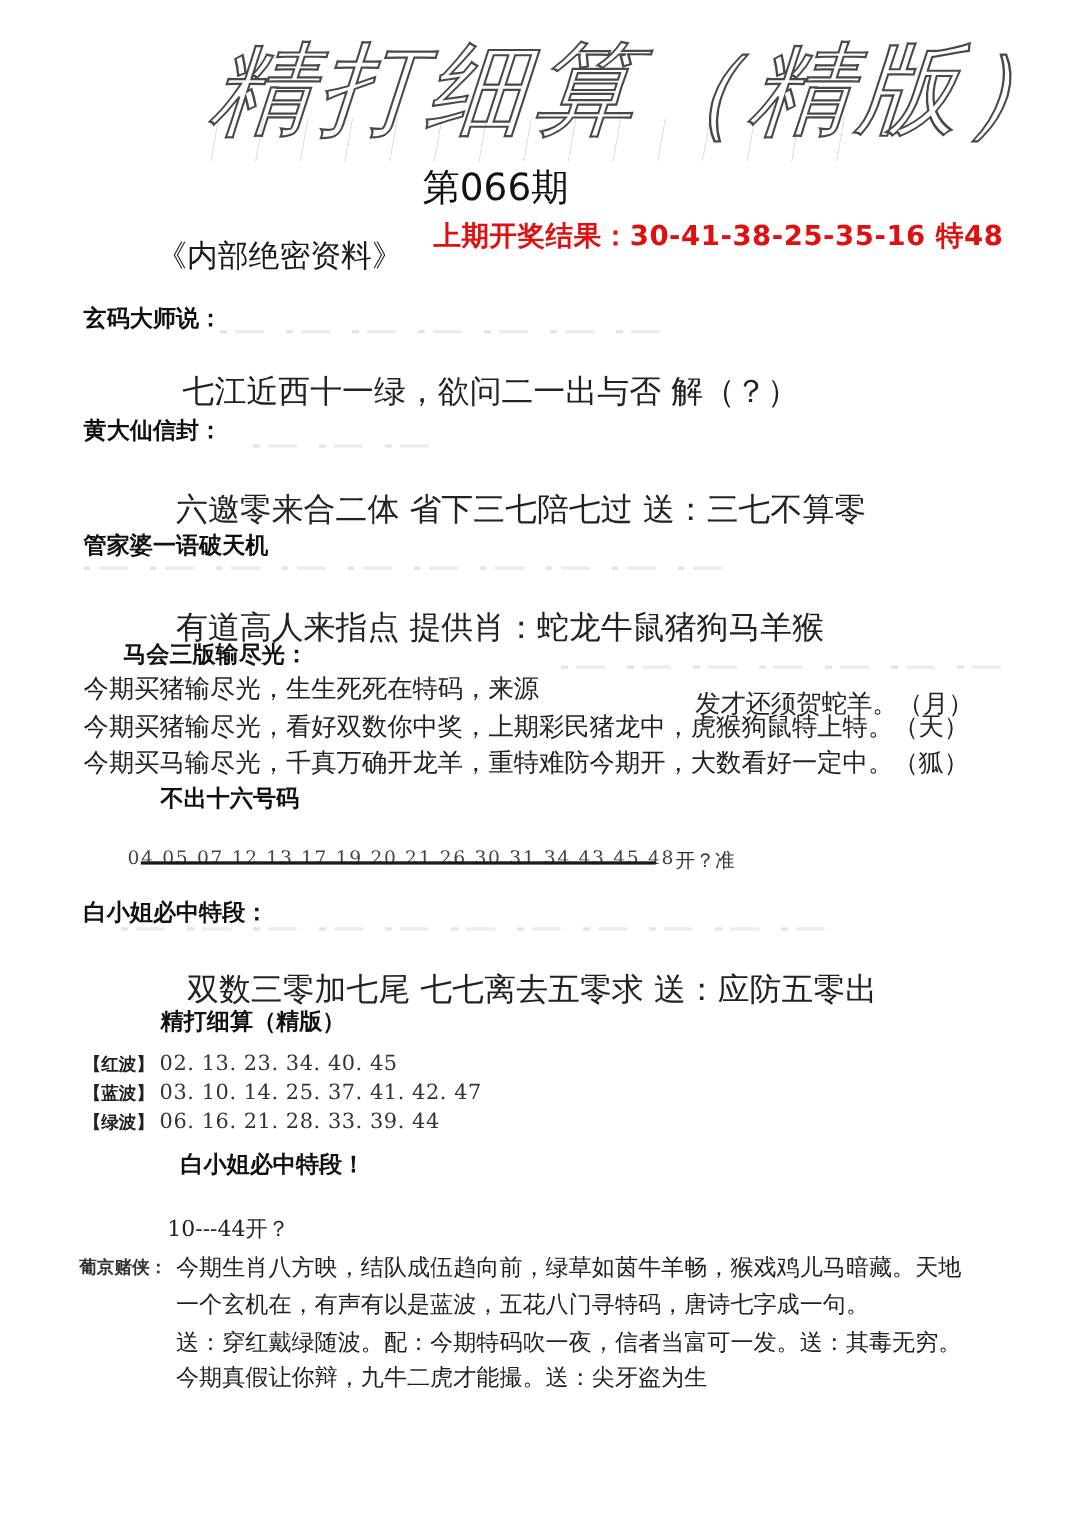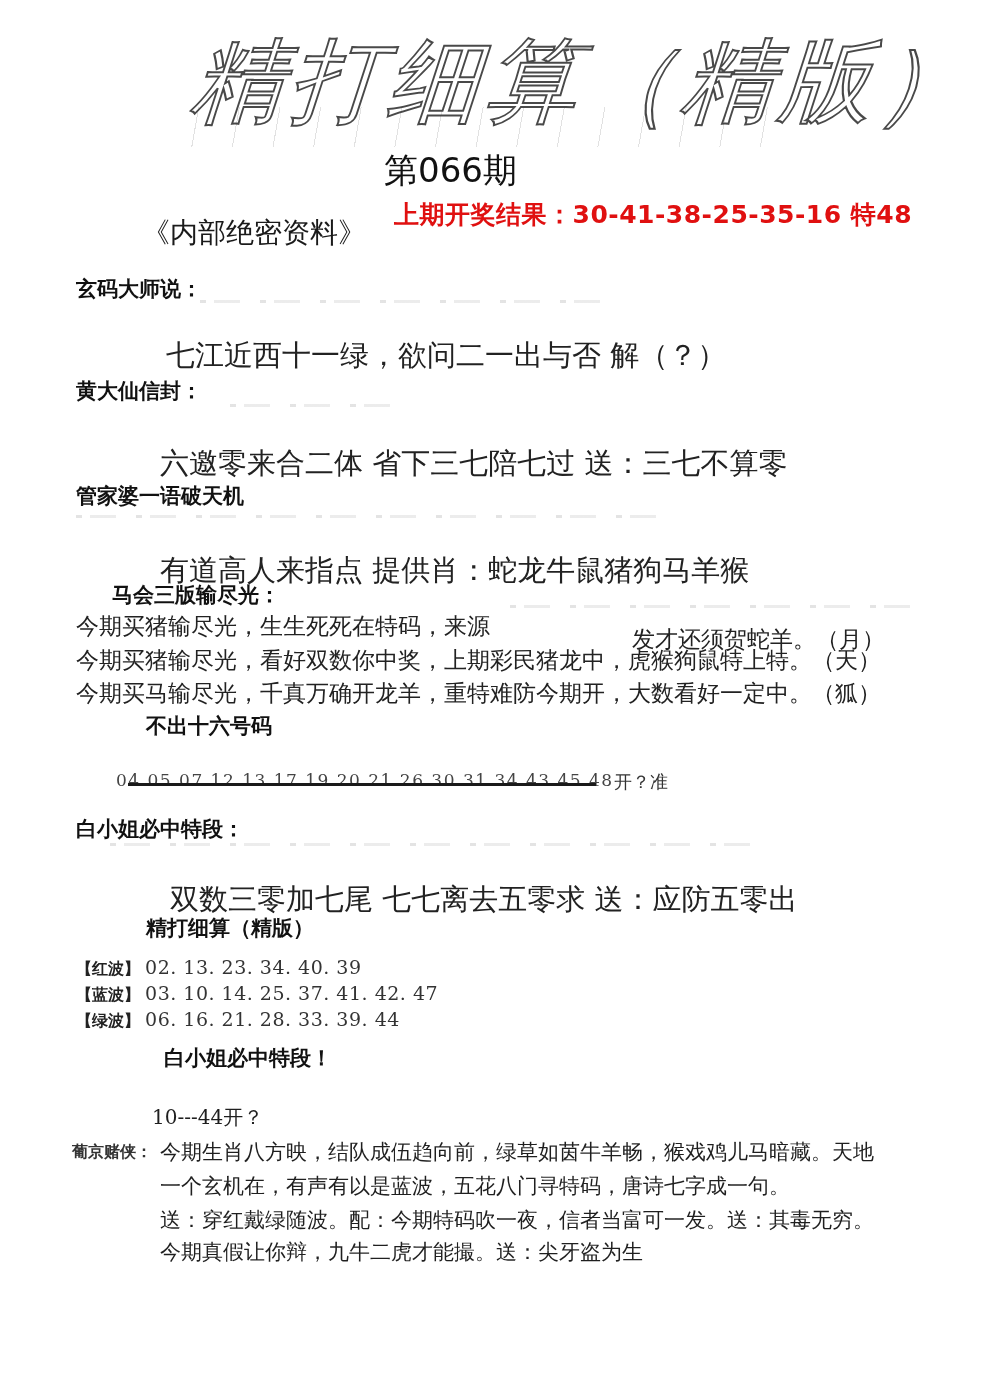--- a/index.html
+++ b/index.html
@@ -159,21 +159,21 @@
 <div class="abs struck-note">开？准</div>
 
 <div class="abs h-bold" style="left:76px; top:815px;">白小姐必中特段：</div>
 <div class="abs faint-row" style="left:110px; top:843px; width:660px;"></div>
 <div class="abs verse" style="left:170px; top:880px;">双数三零加七尾 七七离去五零求 送：应防五零出</div>
 
 <div class="abs h-bold" style="left:146px; top:914px;">精打细算（精版）</div>
 
 <div class="abs" style="left:76px; top:956px;">
   <span class="wave-label">【红波】</span>
-  <span class="wave-nums">02. 13. 23. 34. 40. 39</span>
+  <span class="wave-nums">02. 13. 23. 34. 40. 45</span>
 </div>
 <div class="abs" style="left:76px; top:982px;">
   <span class="wave-label">【蓝波】</span>
   <span class="wave-nums">03. 10. 14. 25. 37. 41. 42. 47</span>
 </div>
 <div class="abs" style="left:76px; top:1008px;">
   <span class="wave-label">【绿波】</span>
   <span class="wave-nums">06. 16. 21. 28. 33. 39. 44</span>
 </div>
 

